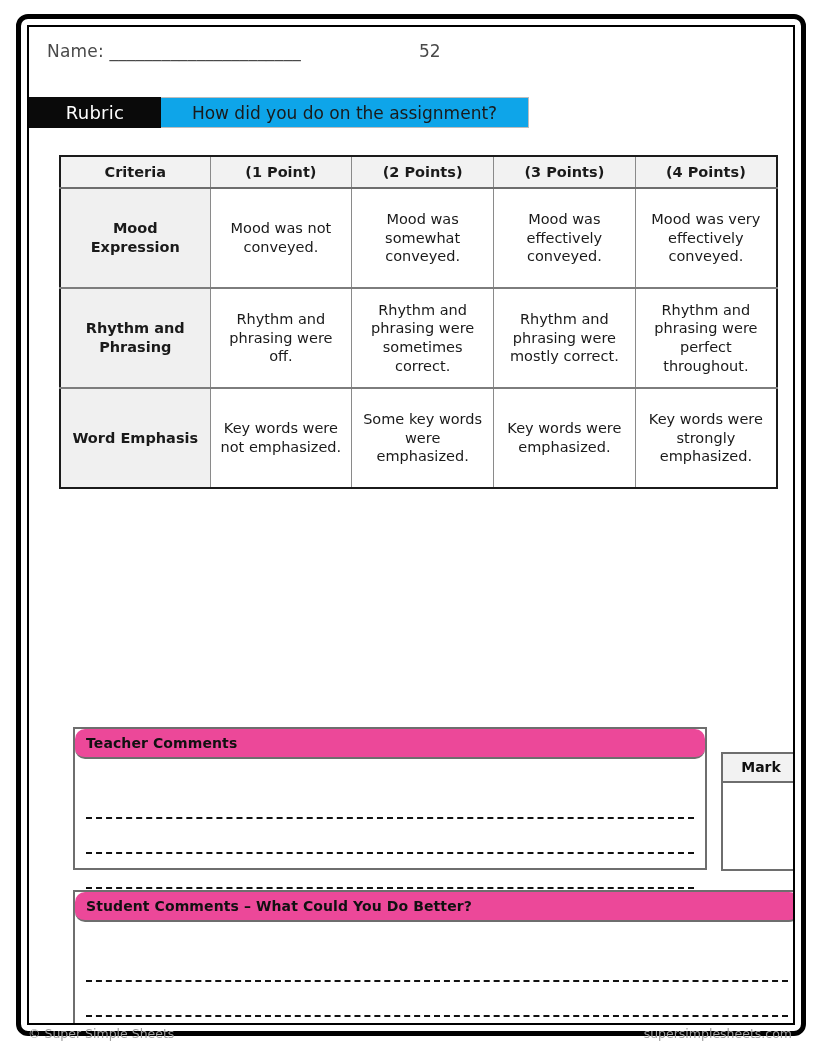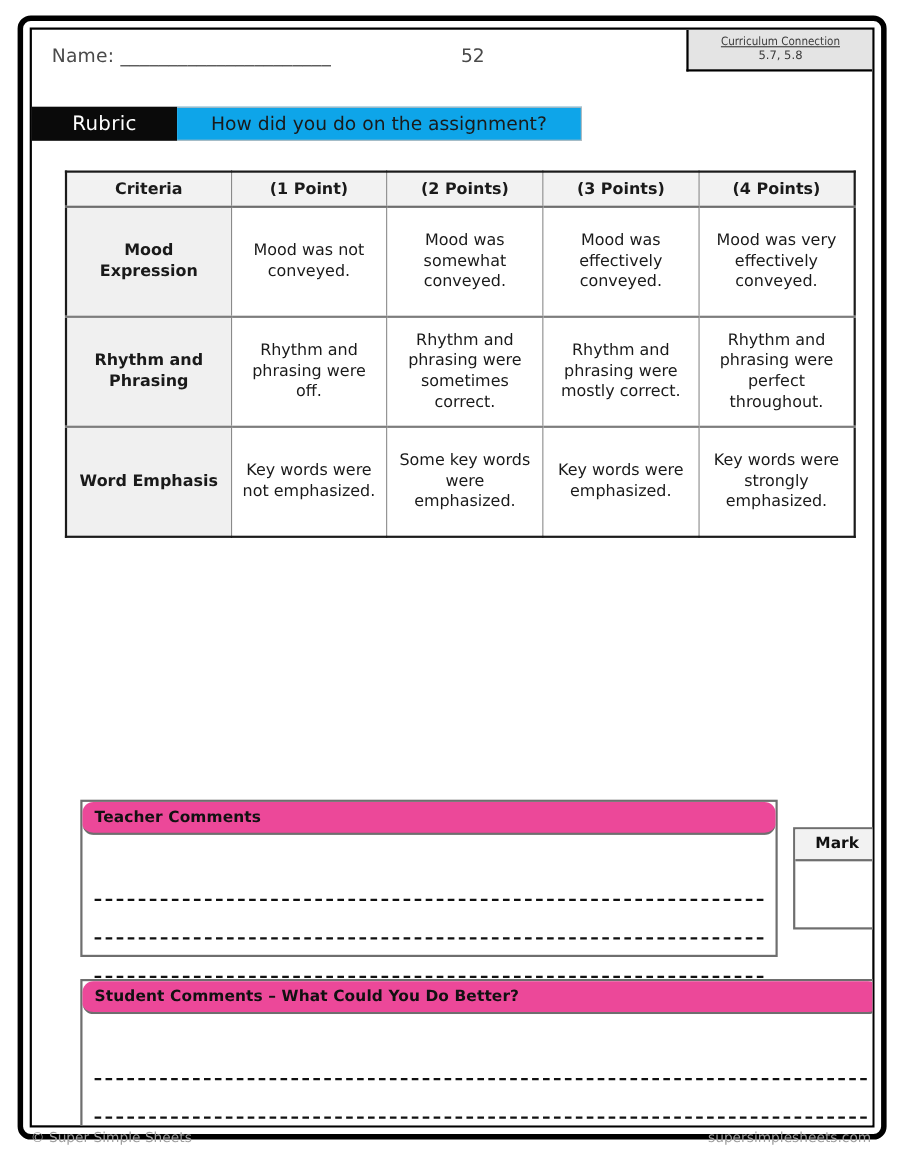--- a/index.html
+++ b/index.html
@@ -171,21 +171,21 @@
 
   #student-box { left: 44px; top: 863px; width: 728px; height: 143px; }
   #student-box .cbox-body { height: 107px; }
   #student-box .wline.l1 { top: 58px; }
   #student-box .wline.l2 { top: 93px; }
 
   
   #mark-box {
     position: absolute;
     left: 692px; top: 725px;
-    width: 80px; height: 93px;
+    width: 80px; height: 119px;
     border: 2px solid #6e6e6e;
     background: #ffffff;
   }
   #mark-box .mark-head {
     background: #f2f2f2;
     border-bottom: 2px solid #6e6e6e;
     text-align: center;
     font-size: 14px;
     font-weight: bold;
     color: #111111;
@@ -211,24 +211,20 @@
 </head>
 <body>
 
 <div class="page-outer">
   <div class="page-inner">
     <div class="page-body">
 
       <div class="hdr">
         <div class="name-line">Name: ______________________</div>
         <div class="page-num">52</div>
-        <div class="curr-box">
-          <div class="curr-title">Curriculum Connection</div>
-          <div class="curr-codes">5.7, 5.8</div>
-        </div>
       </div>
 
       <div class="banner">
         <div class="banner-tab">Rubric</div>
         <div class="banner-q">How did you do on the assignment?</div>
       </div>
 
       <table class="rubric">
         <thead>
           <tr>

